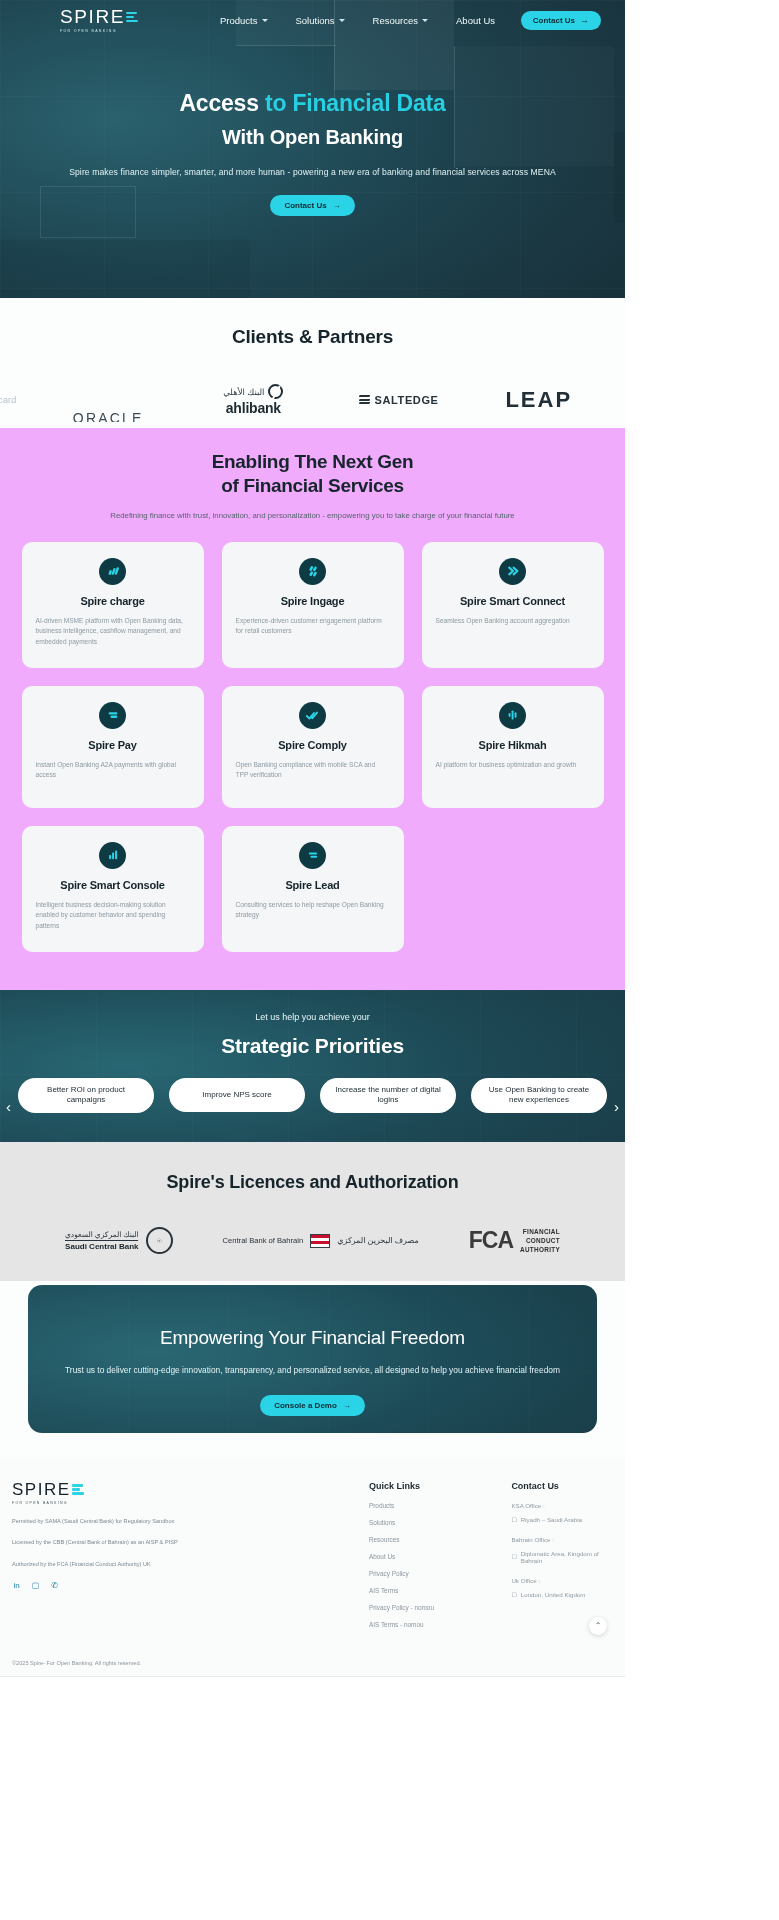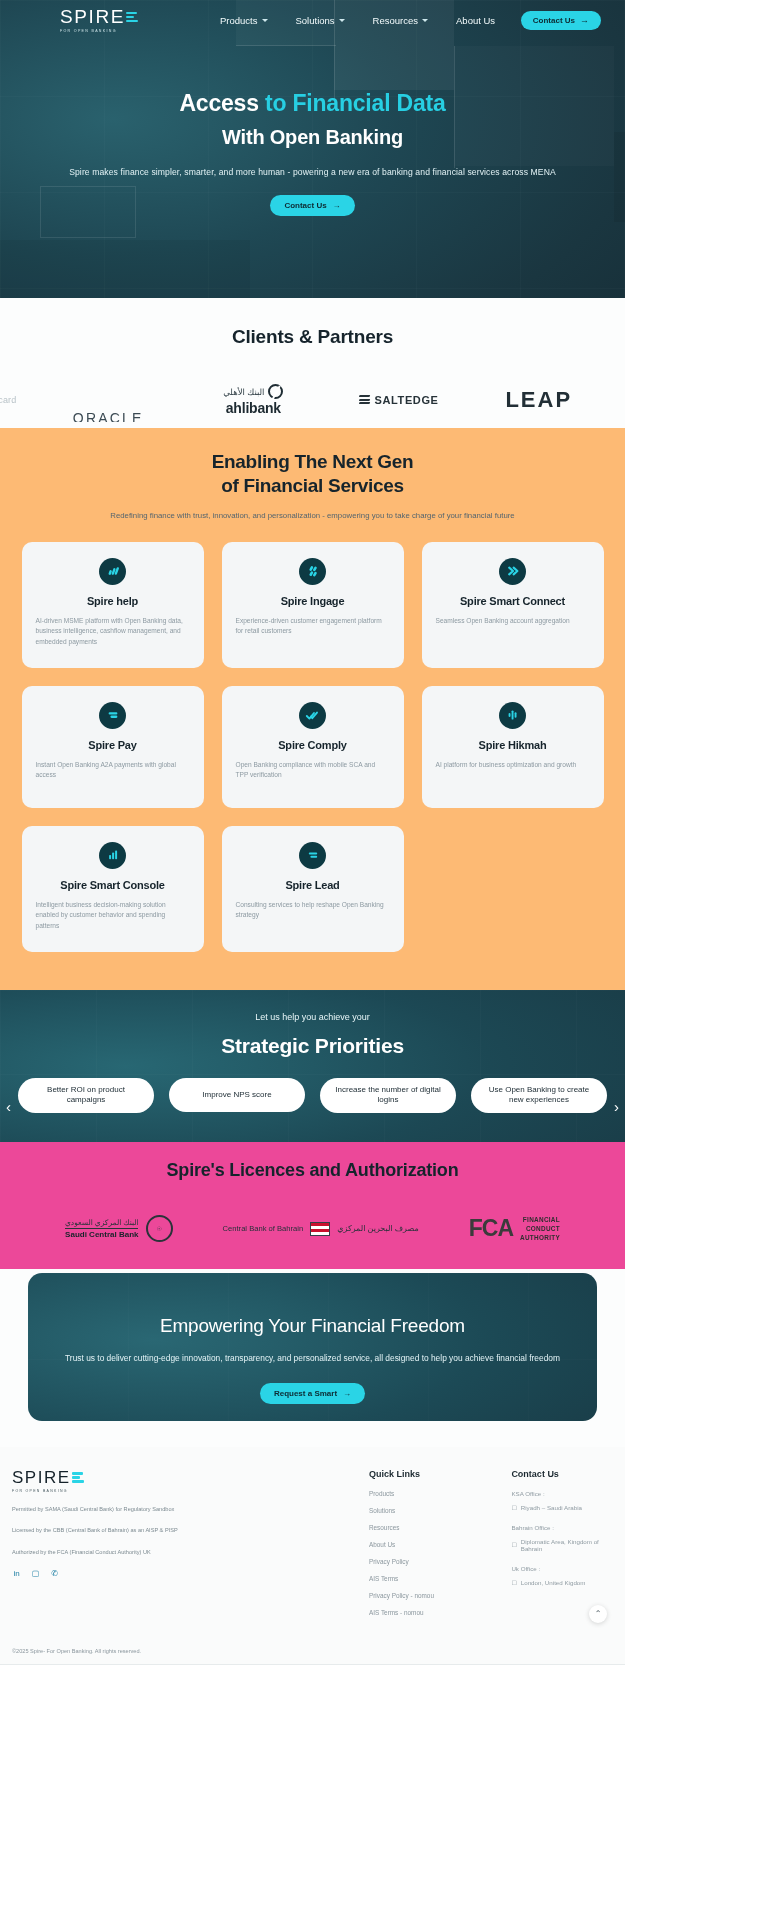--- a/index.html
+++ b/index.html
@@ -79,21 +79,21 @@
   .li-salt{width:120px;gap:5px;font-size:11px;letter-spacing:.6px;font-weight:600;color:#263238;}
   .salt-mark{display:inline-flex;flex-direction:column;gap:1.4px;}
   .salt-mark i{display:block;height:2.2px;background:#263238;border-radius:2px;transform:skewX(-22deg);}
   .salt-mark i:nth-child(1){width:11px;}
   .salt-mark i:nth-child(2){width:11px;}
   .salt-mark i:nth-child(3){width:11px;}
   .li-leap{width:120px;font-size:22px;font-weight:700;letter-spacing:2px;color:#222f36;}
   .li-edge{width:30px;margin-right:-24px;font-size:20px;color:#cdd6da;}
 
   
-  .services{background:#fdba74;padding:22px 0 38px;}
+  .services{background:#f0abfc;padding:22px 0 38px;}
   .svc-h{text-align:center;font-size:19px;font-weight:700;color:#16242c;line-height:1.28;letter-spacing:-.3px;}
   .svc-sub{text-align:center;font-size:7.8px;color:#55656e;margin-top:12px;}
   .cards{display:grid;grid-template-columns:repeat(3,182px);gap:18px;justify-content:center;margin-top:22px;}
   .card{background:#f4f6f7;border-radius:10px;padding:16px 14px 20px;min-height:122px;text-align:center;cursor:pointer;}
   .card-ico{width:27px;height:27px;border-radius:50%;background:#0d3a43;margin:0 auto 10px;display:flex;align-items:center;justify-content:center;}
   .card-ico svg{display:block;}
   .card-title{font-size:11px;font-weight:700;color:#16242c;letter-spacing:-.2px;}
   .card-desc{font-size:6.6px;color:#8d9aa2;line-height:1.62;margin-top:9px;text-align:left;}
 
   
@@ -108,21 +108,21 @@
   .strategic .hero-grid{opacity:.26;background-size:96px 84px;}
   .st-sub{position:relative;z-index:3;text-align:center;color:#e8f6f8;font-size:9px;padding-top:22px;}
   .st-title{position:relative;z-index:3;text-align:center;color:#fff;font-size:21px;font-weight:700;margin-top:12px;letter-spacing:-.2px;}
   .chips{position:relative;z-index:3;display:flex;align-items:center;justify-content:center;gap:15px;margin-top:20px;padding:0 18px;}
   .chip{background:#fff;border-radius:22px;min-height:34px;width:152px;display:flex;align-items:center;justify-content:center;text-align:center;font-size:8px;color:#1b2a32;padding:7px 10px;line-height:1.35;cursor:pointer;}
   .carousel-arrow{position:absolute;z-index:6;top:108px;color:#ffffff;font-size:15px;cursor:pointer;user-select:none;}
   .ca-left{left:6px;}
   .ca-right{right:6px;}
 
   
-  .licences{background:#ec4899;padding:18px 0 26px;}
+  .licences{background:#e5e5e5;padding:30px 0 26px;}
   .lic-title{text-align:center;font-size:18px;font-weight:700;color:#16242c;letter-spacing:-.2px;}
   .lic-row{display:flex;align-items:center;justify-content:space-around;margin-top:34px;padding:0 40px;text-align:right;}
   .lic-item{display:flex;align-items:center;gap:7px;color:#2a3339;}
   .lic-seal{width:27px;height:27px;border-radius:50%;border:2px solid #2a3339;display:flex;align-items:center;justify-content:center;font-size:6px;}
   .lic-sama{flex-direction:row-reverse;}
   .sama-txt{display:flex;flex-direction:column;align-items:center;}
   .sama-ar{font-size:7.5px;color:#2a3339;}
   .sama-en{font-size:8px;font-weight:700;color:#17232a;border-top:1px solid #2a3339;padding-top:1px;margin-top:1px;}
   .cbb-en{font-size:7.6px;color:#26313a;}
   .cbb-ar{font-size:8px;color:#26313a;}
@@ -270,21 +270,21 @@
       <div class="card">
         <div class="card-ico">
           <svg width="14" height="14" viewBox="0 0 14 14">
               <g fill="#2ad4e6">
                 <rect x="3" y="6" width="2.4" height="5" rx="1.2" transform="rotate(20 4.2 8.5)"></rect>
                 <rect x="6.4" y="4" width="2.4" height="7" rx="1.2" transform="rotate(20 7.6 7.5)"></rect>
                 <rect x="9.6" y="3" width="2.4" height="8" rx="1.2" transform="rotate(20 10.8 7)"></rect>
               </g>
             </svg>
         </div>
-        <div class="card-title">Spire help</div>
+        <div class="card-title">Spire charge</div>
         <div class="card-desc">AI-driven MSME platform with Open Banking data, business intelligence, cashflow management, and embedded payments</div>
       </div>
 
       <div class="card">
         <div class="card-ico">
           <svg width="14" height="14" viewBox="0 0 14 14">
               <g fill="#2ad4e6">
                 <rect x="4" y="2" width="2.6" height="5" rx="1.3" transform="rotate(30 5.3 4.5)"></rect>
                 <rect x="7.6" y="2.4" width="2.6" height="5" rx="1.3" transform="rotate(30 8.9 4.9)"></rect>
                 <rect x="4" y="7.2" width="2.6" height="5" rx="1.3" transform="rotate(30 5.3 9.7)"></rect>
@@ -419,21 +419,21 @@
       </div>
     </div>
   </section>
 
   <section class="cta-wrap">
     <div class="cta">
       <div class="hero-grid"></div>
       <div class="cta-title">Empowering Your Financial Freedom</div>
       <div class="cta-sub">Trust us to deliver cutting-edge innovation, transparency, and personalized service, all designed to help you achieve financial freedom</div>
       <button class="cta-btn">
-        <span>Request a Smart</span>
+        <span>Console a Demo</span>
         <span class="arr">→</span>
       </button>
     </div>
   </section>
 
   <footer class="footer">
     <div class="f-cols">
 
       <div class="f-brand">
         <div class="f-logo-main">

